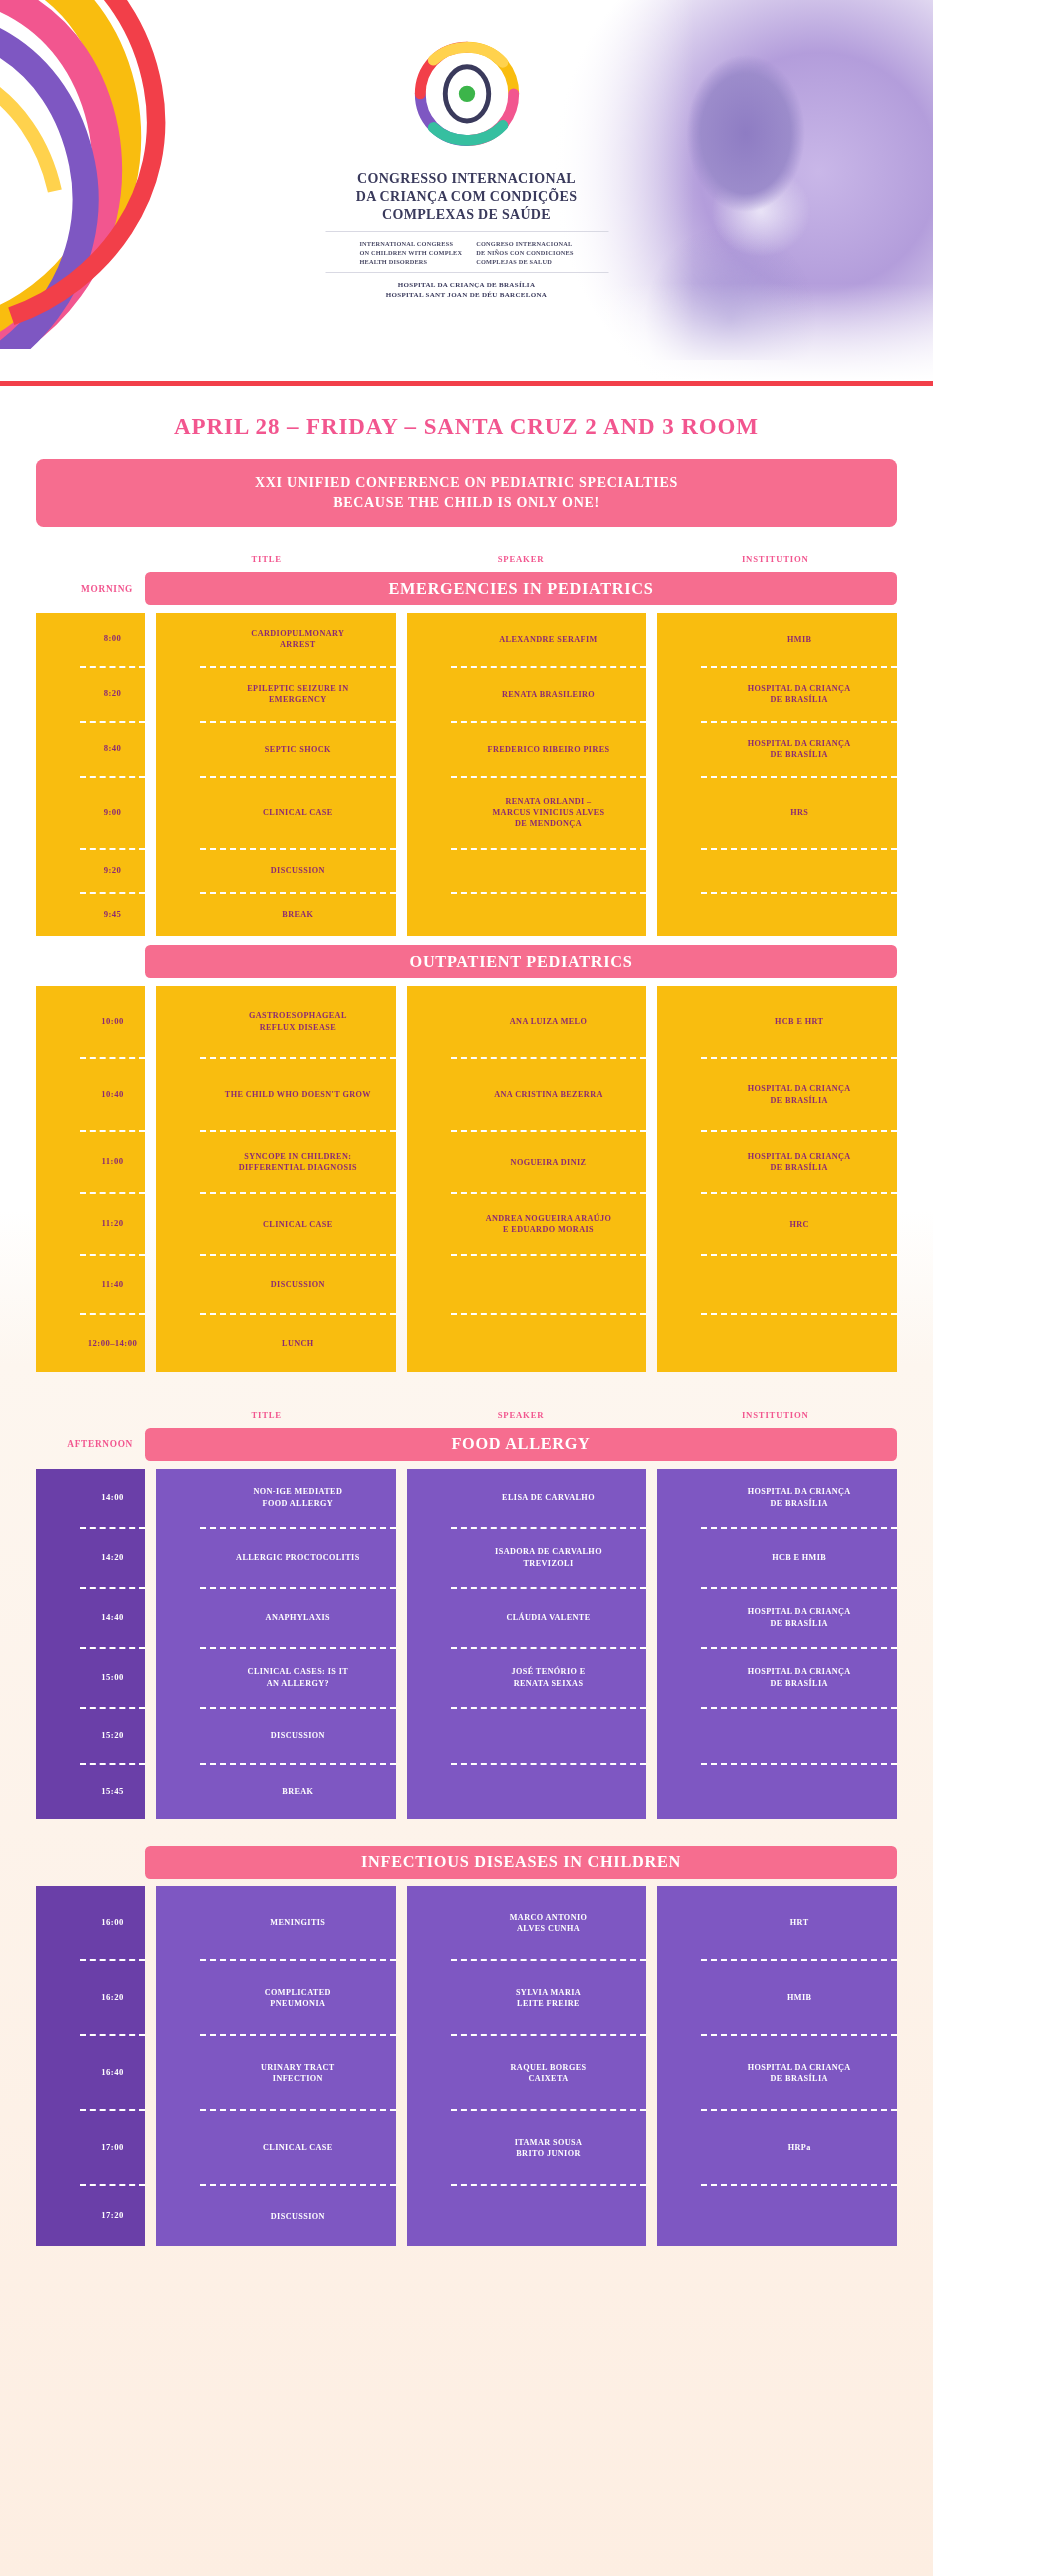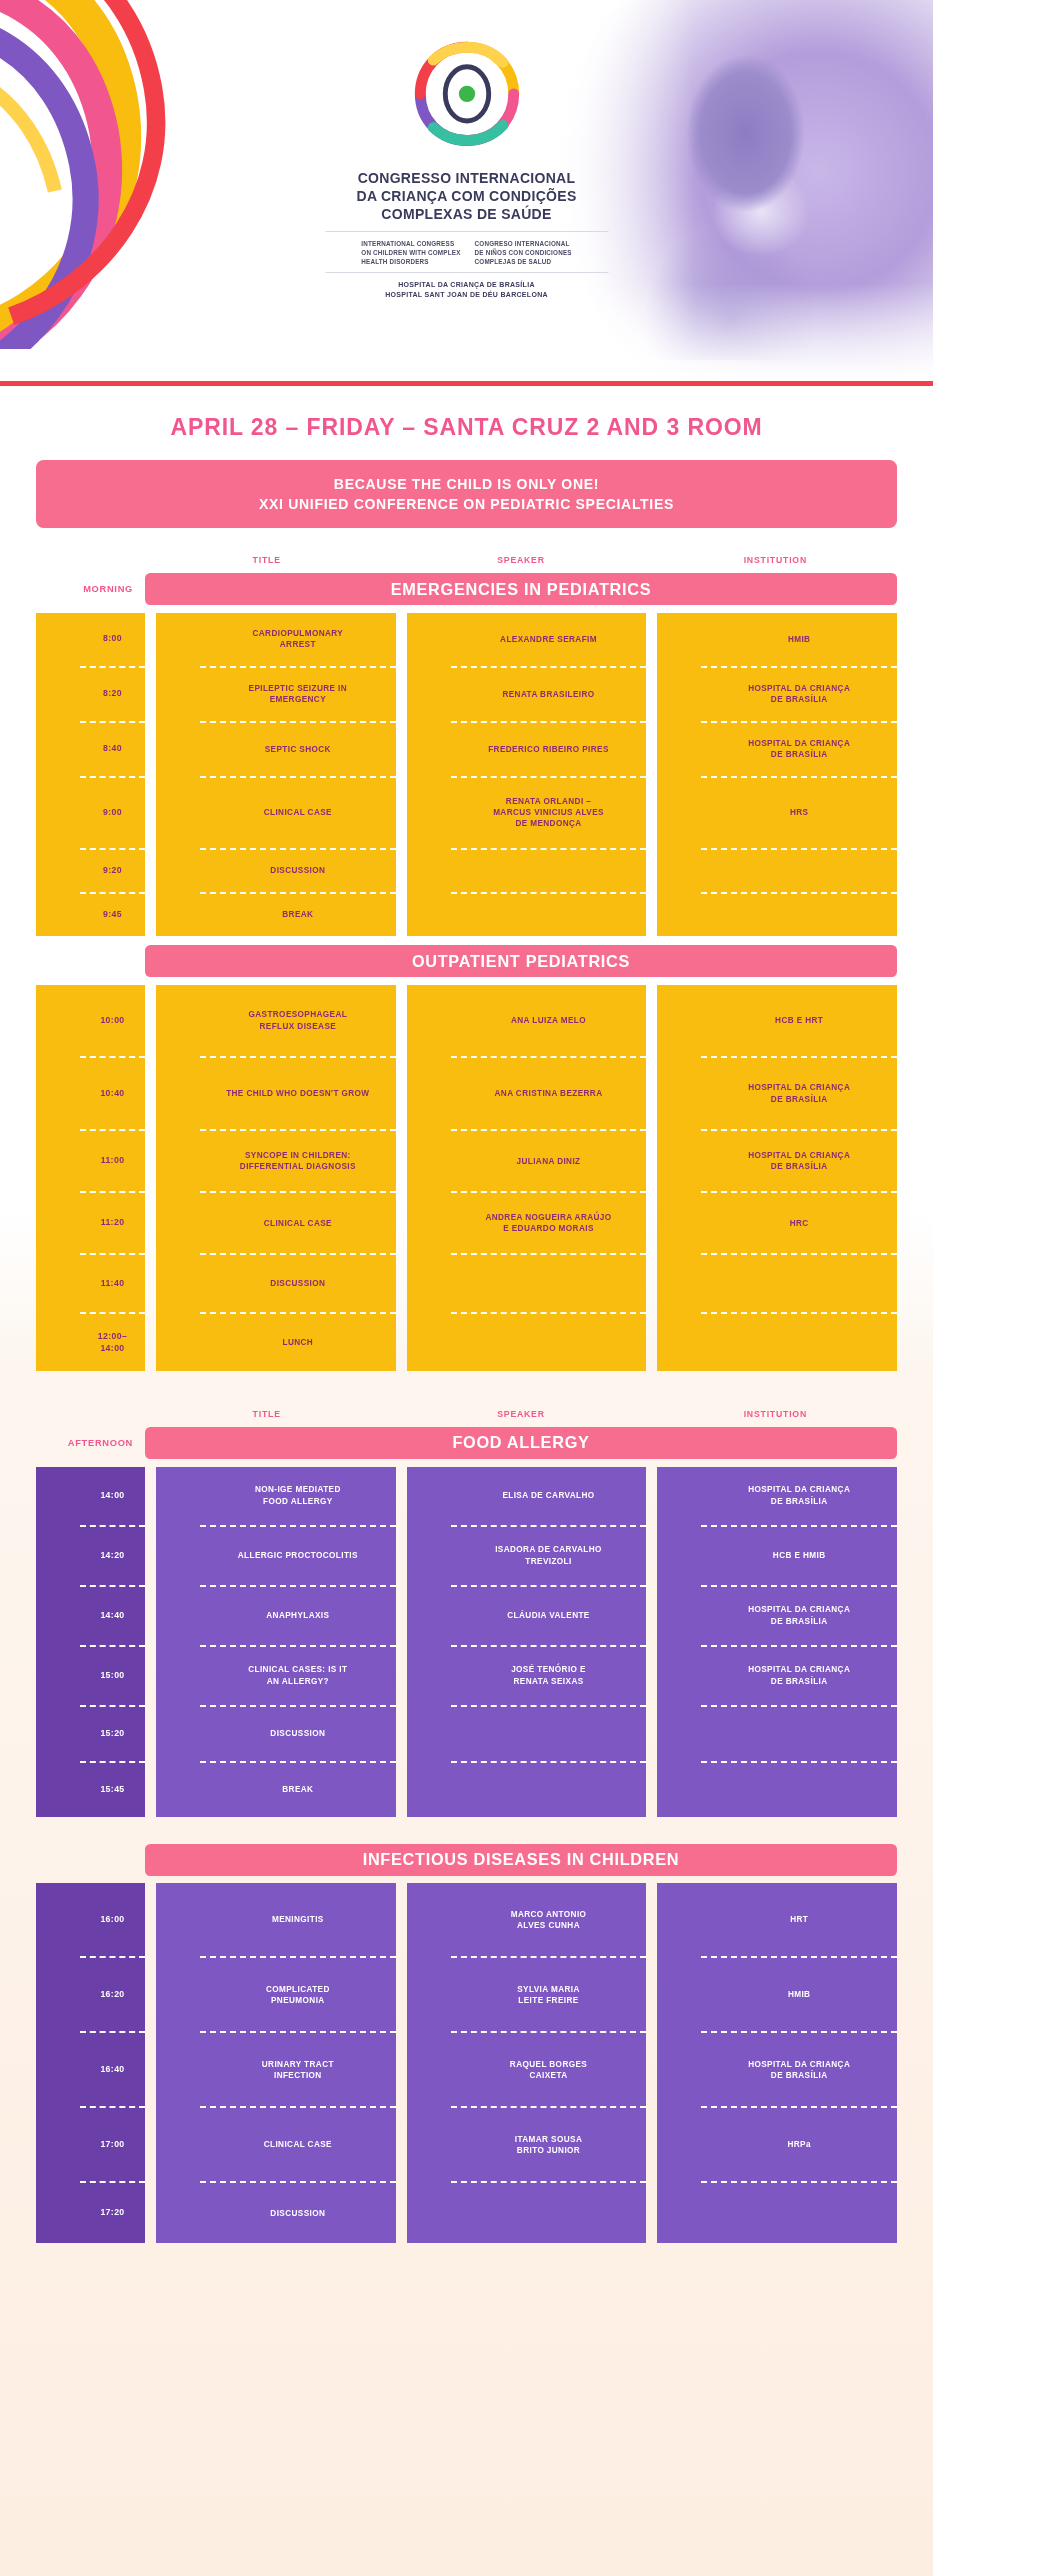--- a/index.html
+++ b/index.html
@@ -7,20 +7,21 @@
     width: 1045px;
     background: #ffffff;
     font-family: "Liberation Sans", sans-serif;
   }
   .page {
     position: relative;
     width: 933px;
     min-height: 2576px;
     background: linear-gradient(180deg,#ffffff 0%,#ffffff 47%,#fdf6ef 53%,#fdeee2 100%);
     overflow: hidden;
+    font-family: Liberation Serif, serif;
   }
 
   
   .header {
     position: relative;
     height: 381px;
     background: #ffffff;
     overflow: hidden;
   }
   .header-ribbons {
@@ -263,22 +264,22 @@
       <div class="logo-hosp" style="white-space:pre-line">HOSPITAL DA CRIANÇA DE BRASÍLIA
 HOSPITAL SANT JOAN DE DÉU BARCELONA</div>
     </div>
   </div>
 
   <div class="header-rule"></div>
 
   <div class="day-title">APRIL 28 – FRIDAY – SANTA CRUZ 2 AND 3 ROOM</div>
 
   <div class="conf-banner">
+    <div>XXI UNIFIED CONFERENCE ON PEDIATRIC SPECIALTIES</div>
     <div>BECAUSE THE CHILD IS ONLY ONE!</div>
-    <div>XXI UNIFIED CONFERENCE ON PEDIATRIC SPECIALTIES</div>
   </div>
 
   <div class="session morning">
 
     <div class="col-heads">
       <div class="ch-time"></div>
       <div class="ch-title">TITLE</div>
       <div class="ch-gap"></div>
       <div class="ch-speaker">SPEAKER</div>
       <div class="ch-gap"></div>
@@ -387,21 +388,21 @@
         <div class="divider"></div>
         <div class="cell" style="height:57px;white-space:pre-line">DISCUSSION</div>
         <div class="divider"></div>
         <div class="cell" style="height:57px;white-space:pre-line">LUNCH</div>
       </div>
       <div class="col col-body">
         <div class="cell" style="height:71px;white-space:pre-line">ANA LUIZA MELO</div>
         <div class="divider"></div>
         <div class="cell" style="height:71px;white-space:pre-line">ANA CRISTINA BEZERRA</div>
         <div class="divider"></div>
-        <div class="cell" style="height:60px;white-space:pre-line">JULIANA DINIZ</div>
+        <div class="cell" style="height:60px;white-space:pre-line">NOGUEIRA DINIZ</div>
         <div class="divider"></div>
         <div class="cell" style="height:60px;white-space:pre-line">ANDREA NOGUEIRA ARAÚJO
 E EDUARDO MORAIS</div>
         <div class="divider"></div>
         <div class="cell" style="height:57px;white-space:pre-line"></div>
         <div class="divider"></div>
         <div class="cell" style="height:57px;white-space:pre-line"></div>
       </div>
       <div class="col col-body">
         <div class="cell" style="height:71px;white-space:pre-line">HCB E HRT</div>

